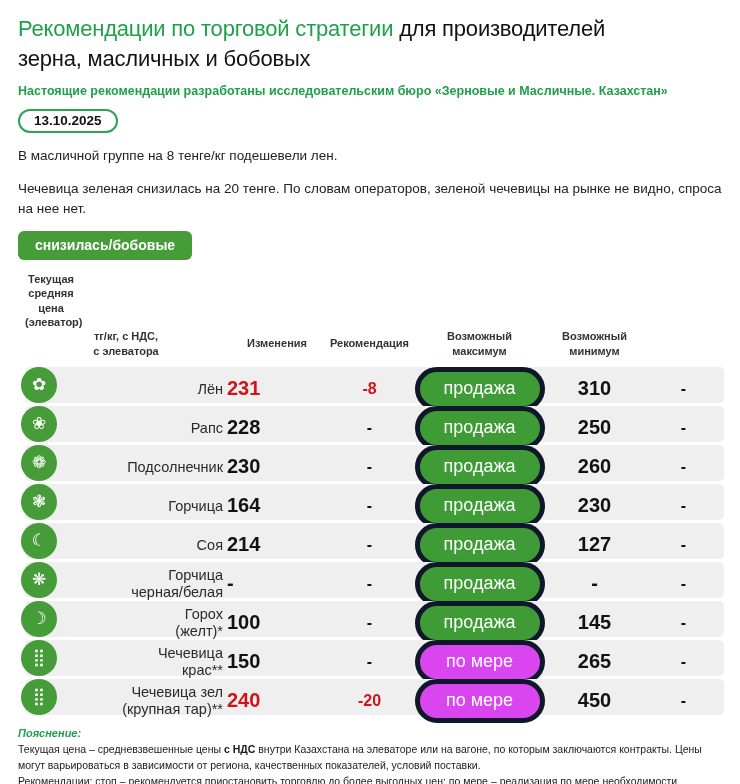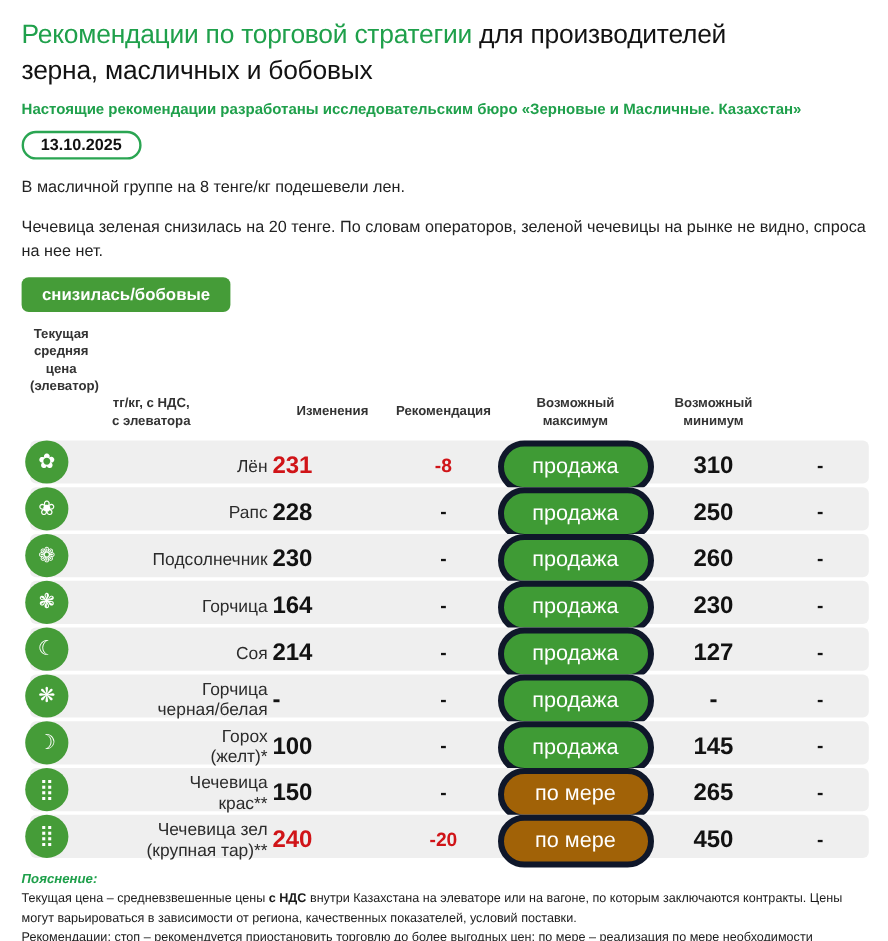--- a/index.html
+++ b/index.html
@@ -32,21 +32,21 @@
   .cell-name .nl1, .cell-name .nl2 { display:block; }
   .cell-name .nl2:empty { display:none; }
   .cell-price { grid-column:3; text-align:left; font-size:20px; font-weight:bold; color:#121212; }
   .cell-change { grid-column:4; text-align:center; font-size:16px; font-weight:bold; color:#121212; }
   .red { color:#d01418; }
   .cell-rec { grid-column:5; display:flex; justify-content:center; }
   .pill { min-width:108px; height:34px; border:5px solid #0f172a; border-radius:22px; box-sizing:content-box;
     display:flex; align-items:center; justify-content:center; color:#fff; font-weight:normal;
     font-size:18px; padding:0 6px; }
   .pill.sell { background:#3f9b35; }
-  .pill.pace { background:#a16207; }
+  .pill.pace { background:#d946ef; }
   .cell-max { grid-column:6; text-align:center; font-size:20px; font-weight:bold; color:#121212; }
   .cell-min { grid-column:7; text-align:center; font-size:16px; font-weight:bold; color:#121212; }
 
   
   .footnotes { margin-top:10px; font-size:10.5px; color:#1a1a1a; line-height:1.52; max-width:710px; }
   .footnote-title { color:#1fa04b; font-style:italic; font-weight:bold; font-size:11px; }
   .fn b { font-weight:bold;margin-top:36px; }
 </style>
 </head>
 <body>

